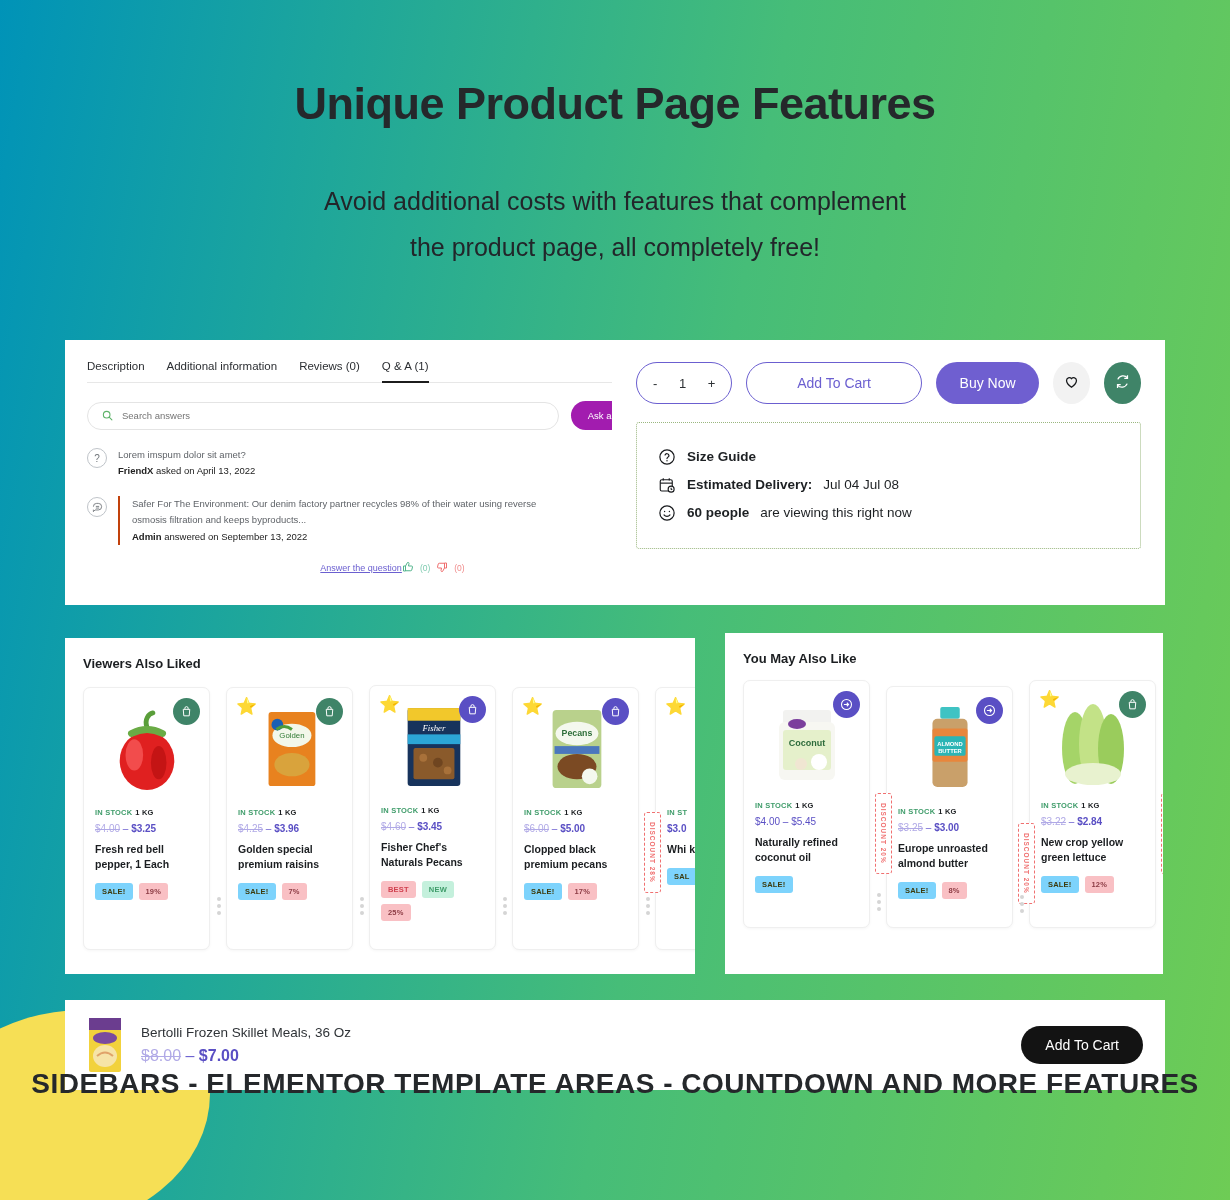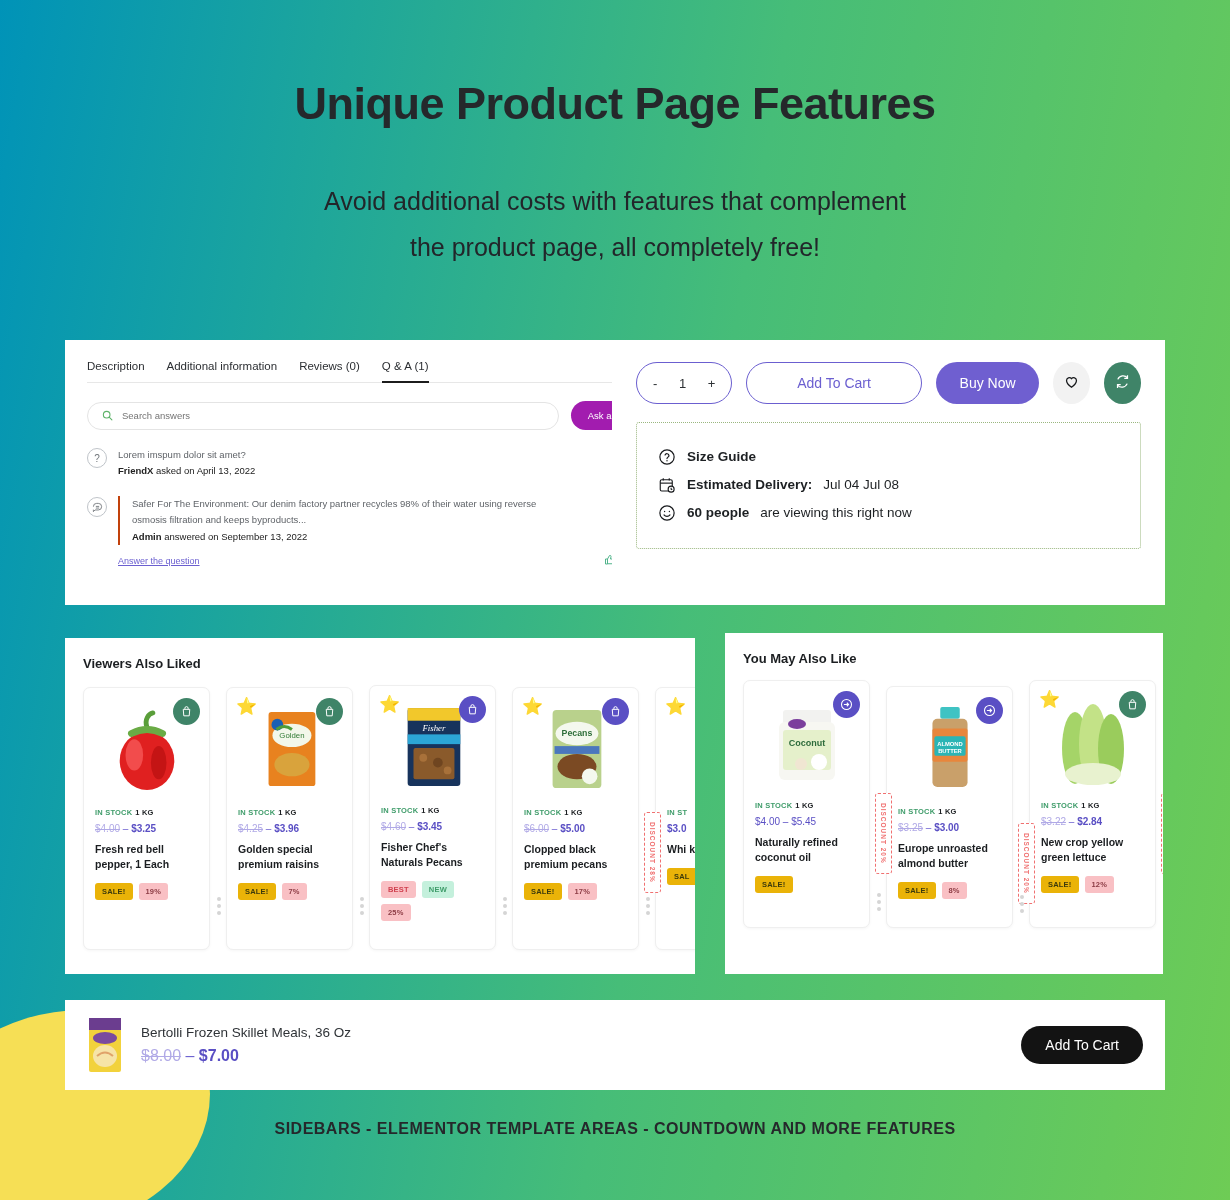--- a/index.html
+++ b/index.html
@@ -67,21 +67,21 @@
     width: 20px; height: 20px; min-width: 20px; border-radius: 50%;
     border: 1px solid #bfc4c9; display: flex; align-items: center; justify-content: center;
     font-size: 10px; color: #6f7479; margin-top: 1px;
   }
   .qa-q-text { font-size: 9.5px; color: #5f6368; line-height: 1.6; }
   .qa-meta { font-size: 9.5px; color: #222; line-height: 1.8; }
   .qa-meta b { font-weight: 700; }
   .qa-answer-body { border-left: 2px solid #c2410c; padding-left: 12px; }
   .qa-answer-text { font-size: 9.5px; color: #5f6368; line-height: 1.65; max-width: 430px; }
 
-  .qa-foot { display: flex; justify-content: space-between; align-items: center; margin-top: 9px; padding-left: 31px; }
+  .qa-foot { display: flex; justify-content: center; align-items: center; margin-top: 16px; padding-left: 31px; }
   .answer-link { font-size: 9px; color: #6b5fd0; }
   .vote-group { display: flex; align-items: center; gap: 6px; font-size: 8.5px; color: #7fcbb0; }
   .vote-group .dn { color: #f08b8b; }
 
   
   #cart-panel { left: 612px; top: 340px; width: 553px; height: 265px; padding: 22px 24px; }
   .cart-row { display: flex; align-items: center; gap: 14px; }
   .qty {
     width: 105px; height: 42px; border: 1.6px solid #6b5fd0; border-radius: 999px;
     display: flex; align-items: center; justify-content: space-between; padding: 0 16px;
@@ -141,21 +141,21 @@
   .stock { font-size: 7.5px; font-weight: 700; letter-spacing: .2px; margin-top: 6px; }
   .stock .in { color: #3f9c6a; }
   .stock .kg { color: #1d2023; margin-left: 3px; }
   .price { font-size: 10px; margin-top: 6px; white-space: nowrap; }
   .price .old { color: #b0a9e6; text-decoration: line-through; }
   .price .dash { color: #6b5fd0; }
   .price .new { color: #5a4fc4; font-weight: 700; }
   .pname { font-size: 10.5px; font-weight: 700; color: #1b1e21; line-height: 1.45; margin-top: 8px; }
   .badges { display: flex; flex-wrap: wrap; gap: 6px; margin-top: 11px; }
   .badge { font-size: 7.5px; font-weight: 700; border-radius: 3px; padding: 4px 7px; letter-spacing: .2px; }
-  .badge.sale { background: #eab308; color: #3c3a0c; }
+  .badge.sale { background: #7dd3fc; color: #3c3a0c; }
   .badge.pct  { background: #f9c0c4; color: #8c3b44; }
   .badge.best { background: #f9c0c4; color: #d0414f; }
   .badge.new  { background: #c4f0dc; color: #3f9c6a; }
 
   .discount-tag {
     position: absolute; right: -23px; top: 124px; writing-mode: vertical-rl;
     border: 1px dashed #f07070; color: #f07070; font-size: 6.5px; font-weight: 700;
     letter-spacing: 1px; padding: 9px 4px; border-radius: 3px; background: #fff; z-index: 4;
   }
   .dots {
@@ -179,22 +179,22 @@
   .sticky-price .dash { color: #6b5fd0; }
   .sticky-price .new { color: #5a4fc4; font-weight: 700; }
   .sticky-atc {
     margin-left: auto; background: #131313; color: #fff; border: 0; border-radius: 999px;
     height: 38px; padding: 0 24px; font-size: 14px; cursor: pointer;
     font-family: "Liberation Sans", sans-serif;
   }
 
   
   .footer {
-    position: absolute; left: 0; right: 0; top: 1120px; z-index: 3; text-align: center;
-    font-size: 16px; font-weight: 800; letter-spacing: 0.5px; color: #25282b;
+    position: absolute; left: 0; right: 0; top: 1068px; z-index: 3; text-align: center;
+    font-size: 28px; font-weight: 800; letter-spacing: 0.5px; color: #25282b;
   }
 </style>
 </head>
 <body>
 
 <div class="blob"></div>
 
 <div class="header">
   <div class="title">Unique Product Page Features</div>
   <div class="subtitle">

